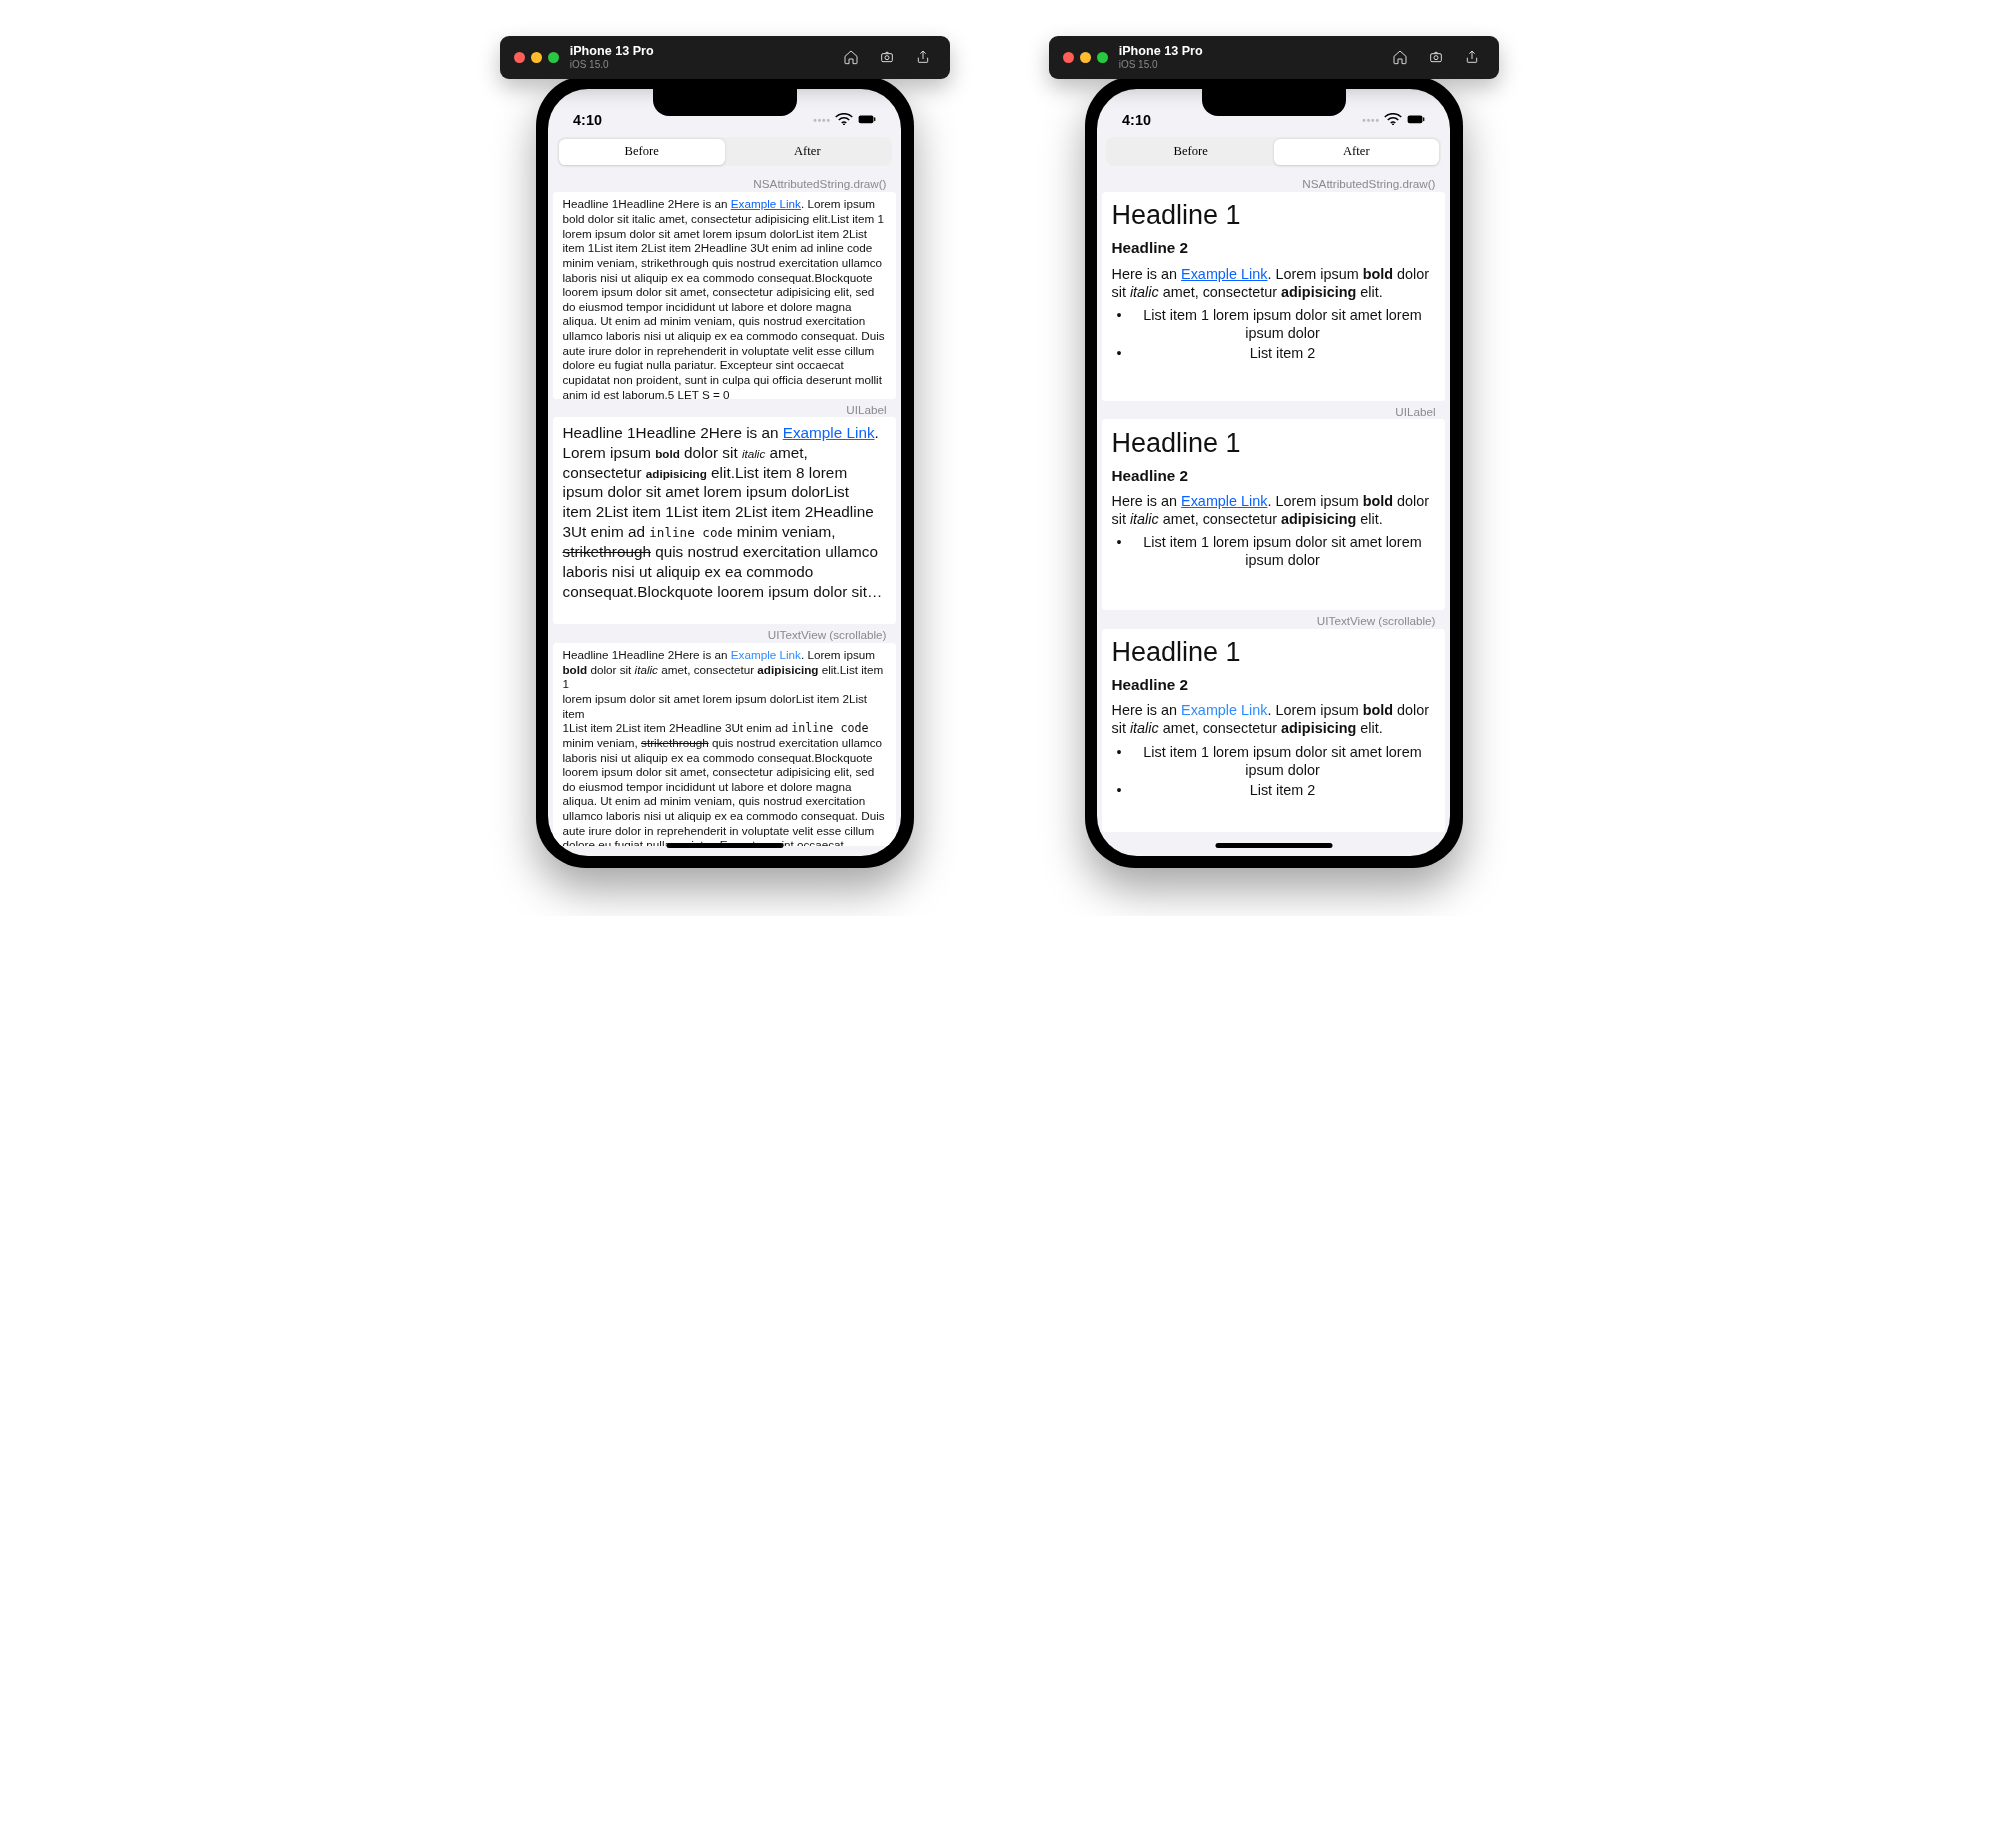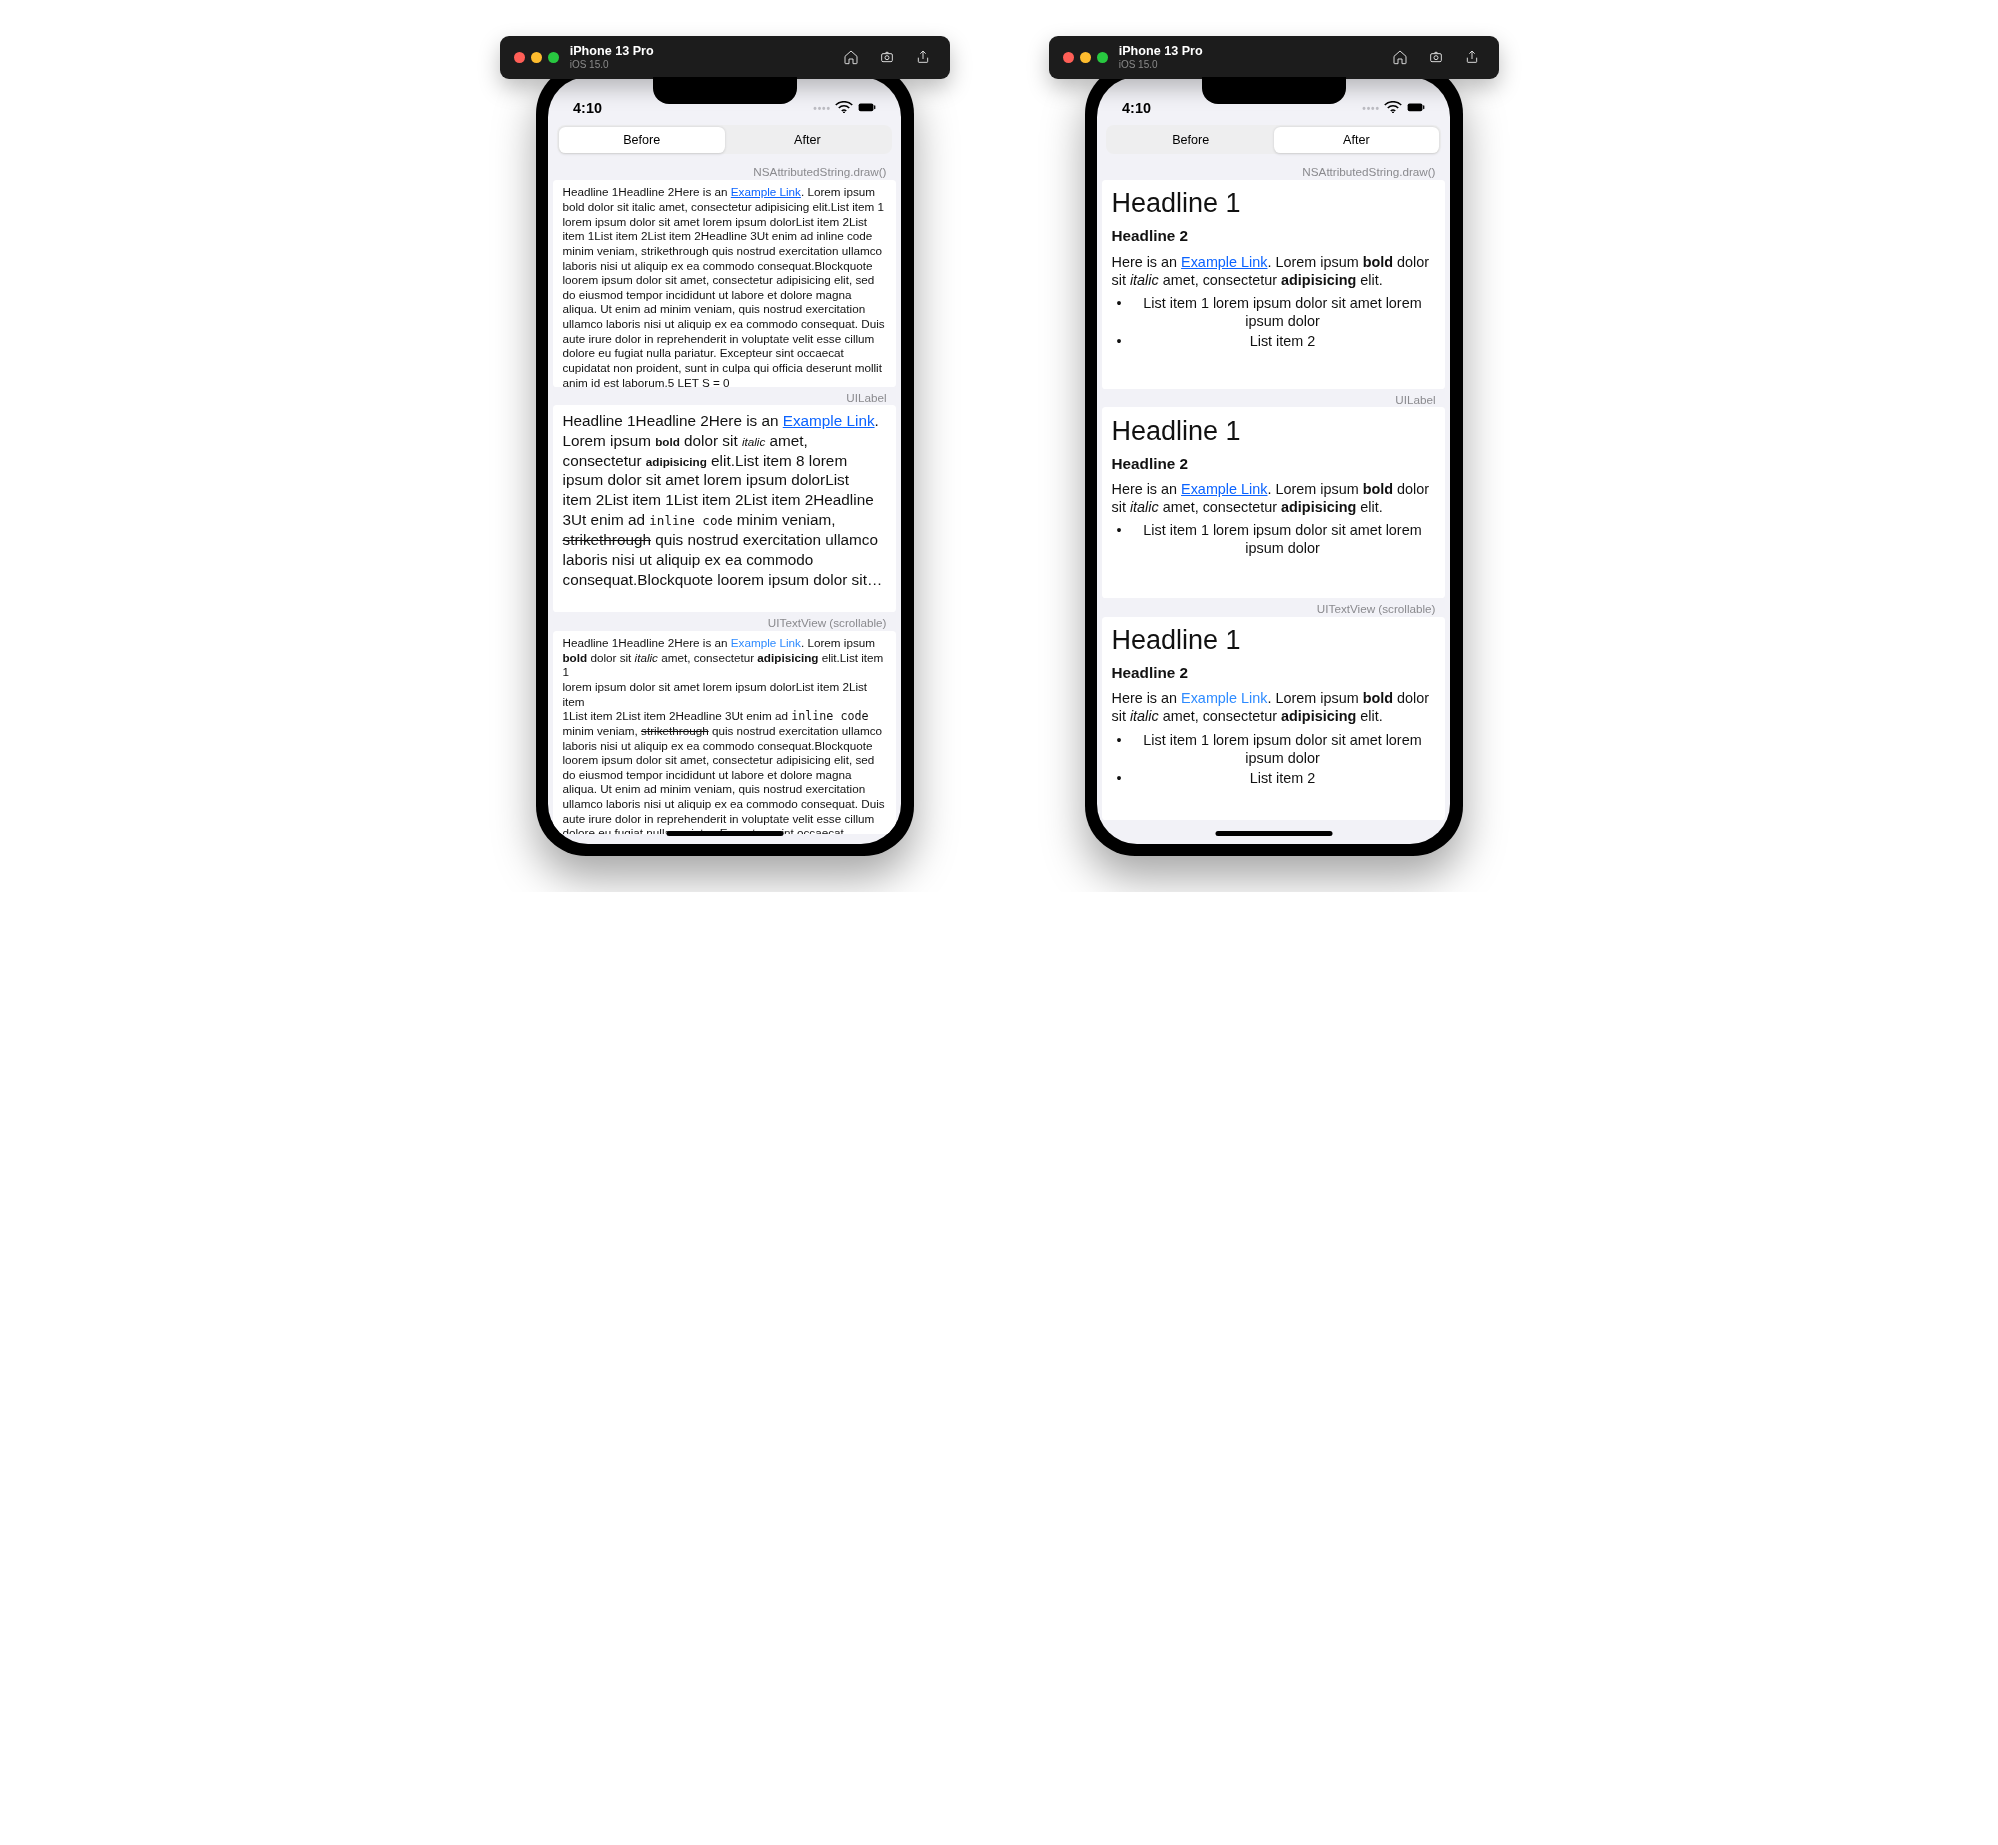--- a/index.html
+++ b/index.html
@@ -42,21 +42,21 @@
   .chrome-icon { color:#d8d8d8; width:25px; height:20px; display:flex; align-items:center; justify-content:center; }
   .chrome-icon svg { width:16px; height:16px; stroke:#d8d8d8; fill:none; stroke-width:1.5; }
 
   
   .phone {
     width: 378px;
     height: 792px;
     background:#000;
     border-radius:50px;
     padding:12.6px;
-    margin: 0 auto;
+    margin: 12px auto;
     box-shadow: 0 21.6px 43px rgba(0,0,0,0.35);
     position:relative;
   }
   .screen {
     width:100%;
     height:100%;
     background:#f2f2f7;
     border-radius:40px;
     overflow:hidden;
     position:relative;
@@ -85,21 +85,21 @@
     justify-content:space-between;
     padding:0 25px 3.6px 25px;
     font-weight:600;
     font-size:14.4px;
   }
   .status-right { display:flex; align-items:center; gap:4.5px; }
   .status-dots { color:#bcbcc2; font-size:10px; letter-spacing:0.9px; }
   .wifi-icon svg, .batt-icon svg { width:18px; height:12.6px; }
 
   
-  .segwrap { padding:5.4px 9px 7.2px; }
+  .segwrap { padding:5.4px 9px 7.2px;font-family:Liberation Serif, serif; }
   .seg {
     background:#eeeeef;
     border-radius:8px;
     display:flex;
     padding:1.8px;
     height:29px;
   }
   .seg-item {
     flex:1;
     display:flex; align-items:center; justify-content:center;

